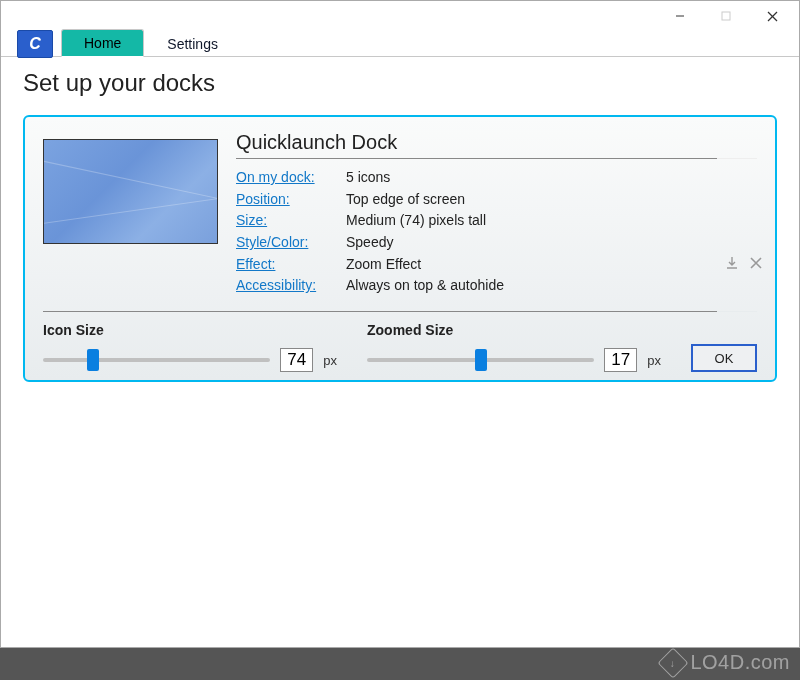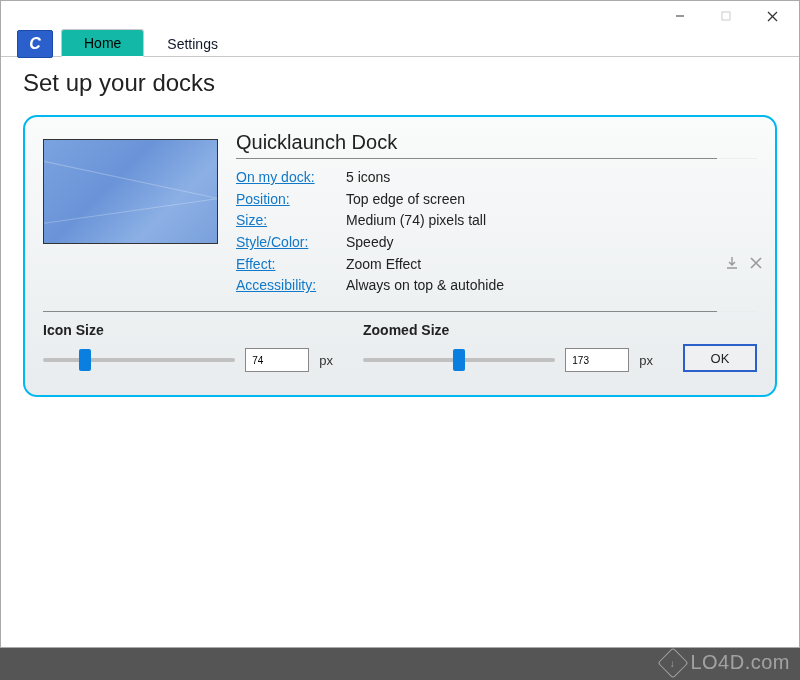--- a/index.html
+++ b/index.html
@@ -9,21 +9,21 @@
 .titlebar .ctrl { width: 46px; height: 30px; display: flex; align-items: center; justify-content: center; color: #333; font-size: 12px; }
 .titlebar .ctrl.max { color: #ccc; }
 .tabs { display: flex; align-items: flex-end; padding-left: 16px; border-bottom: 1px solid #c8c8c8; height: 32px; margin-top: -6px; }
 .app-icon { width: 36px; height: 28px; background: #2a5fcc; border-radius: 2px; display: flex; align-items: center; justify-content: center; color: #fff; font-weight: bold; font-size: 16px; margin-right: 8px; position: relative; top: 2px; border: 1px solid #1a4aa8; font-style: italic; }
 .tab { padding: 5px 22px; font-size: 14px; color: #0f172a; border: 1px solid transparent; border-bottom: none; cursor: pointer; position: relative; top: 1px; }
 .tab.active { background: #14b8a6; border: 1px solid #c8c8c8; border-bottom: 1px solid #fff; color: #000; border-radius: 3px 3px 0 0; }
 .content { padding: 12px 22px; }
 .page-title { font-size: 24px; font-weight: 300; color: #222; margin-bottom: 18px; }
 .page-subtitle { font-size: 13px; color: #333; display: flex; justify-content: space-between; align-items: center; margin-bottom: 10px; }
 .page-subtitle a { color: #1a6fd8; text-decoration: underline; }
-.panel { border: 2px solid #00b8f0; border-radius: 14px; background: linear-gradient(#fafbfb, #e8ecee); padding: 14px 18px 23px 18px; }
+.panel { border: 2px solid #00b8f0; border-radius: 6px; background: linear-gradient(#fafbfb, #e8ecee); padding: 14px 18px 8px 18px; }
 .panel-row { display: flex; gap: 18px; }
 .thumb { width: 175px; height: 105px; border: 1px solid #333; margin-top: 8px; background: linear-gradient(135deg, #7ba3e0 0%, #6a94d8 40%, #8cb0e5 70%, #7aa0dc 100%); position: relative; overflow: hidden; }
 .thumb::before, .thumb::after { content: ""; position: absolute; background: rgba(255,255,255,0.25); }
 .thumb::before { width: 220px; height: 1px; top: 40px; left: -20px; transform: rotate(12deg); }
 .thumb::after { width: 220px; height: 1px; top: 70px; left: -20px; transform: rotate(-8deg); }
 .details { flex: 1; }
 .dock-title { font-size: 20px; font-weight: 400; color: #222; border-bottom: 1px solid #888; padding-bottom: 4px; margin-bottom: 8px; position: relative; }
 .dock-title::after { content:""; position:absolute; bottom:-1px; right:0; width:40px; height:1px; background:#eee; }
 .prop-table { font-size: 14px; }
 .prop-row { display: flex; gap: 10px; line-height: 1.55; }
@@ -33,23 +33,23 @@
 .icons-right { position: absolute; right: 34px; top: 253px; display: flex; gap: 6px; }
 .icons-right .mini { width: 18px; height: 18px; color: #999; display: inline-flex; align-items: center; justify-content: center; }
 .separator { border-top: 1px solid #888; margin: 14px 0 10px 0; position: relative; }
 .separator::after { content:""; position:absolute; top:-1px; right:0; width:40px; height:1px; background:#e8ecee; }
 .sliders { display: flex; gap: 30px; align-items: flex-end; }
 .slider-group { flex: 1; }
 .slider-label { font-size: 14px; font-weight: 600; color: #222; margin-bottom: 10px; }
 .slider-row { display: flex; align-items: center; gap: 10px; }
 .track { flex: 1; height: 4px; background: #c0c0c0; border-radius: 2px; position: relative; }
 .thumb-handle { position: absolute; top: -9px; width: 12px; height: 22px; background: #0a7fe0; border-radius: 2px; margin-left: -6px; }
-.val-input { width: 64px; height: 24px; border: 1px solid #888; font-size: 10px; text-align: left; padding: 2px 6px; background: #fff; }
+.val-input { width: 33px; height: 24px; border: 1px solid #888; font-size: 17px; text-align: center; padding: 2px 6px; background: #fff; }
 .unit { font-size: 13px; color: #333; }
-.ok-btn { width: 74px; height: 28px; border: 2px solid #2a5fcc; background: #eef0f2; font-size: 13px; color: #222; cursor: pointer; }
+.ok-btn { width: 66px; height: 28px; border: 2px solid #2a5fcc; background: #eef0f2; font-size: 13px; color: #222; cursor: pointer; }
 .watermark { position: absolute; right: 10px; bottom: 6px; color: rgba(255,255,255,0.45); font-size: 20px; font-weight: 300; display: flex; align-items: center; gap: 6px; letter-spacing: 0.5px; }
 .watermark .wm-icon { width: 22px; height: 22px; border: 1px solid rgba(255,255,255,0.45); border-radius: 3px; transform: rotate(45deg); display: inline-flex; align-items: center; justify-content: center; font-size: 10px; }
 svg { display: block; }
 </style>
 </head>
 <body>
 
 <div class="window">
   <div class="titlebar">
     <div class="ctrl">

